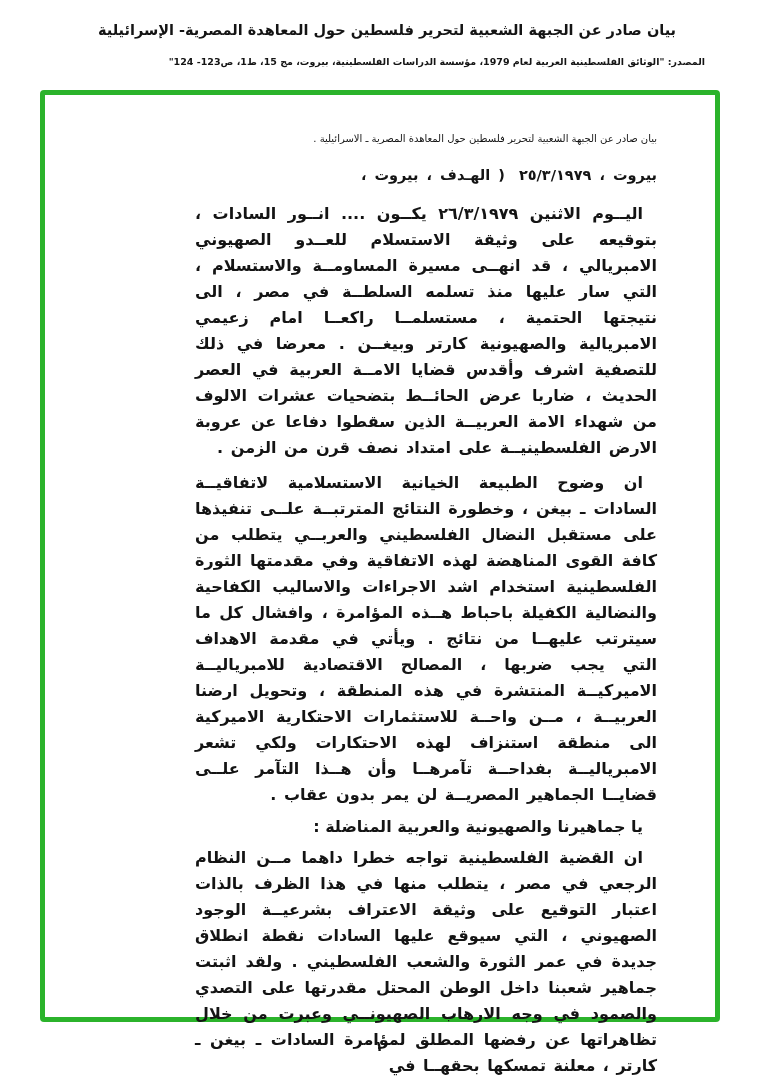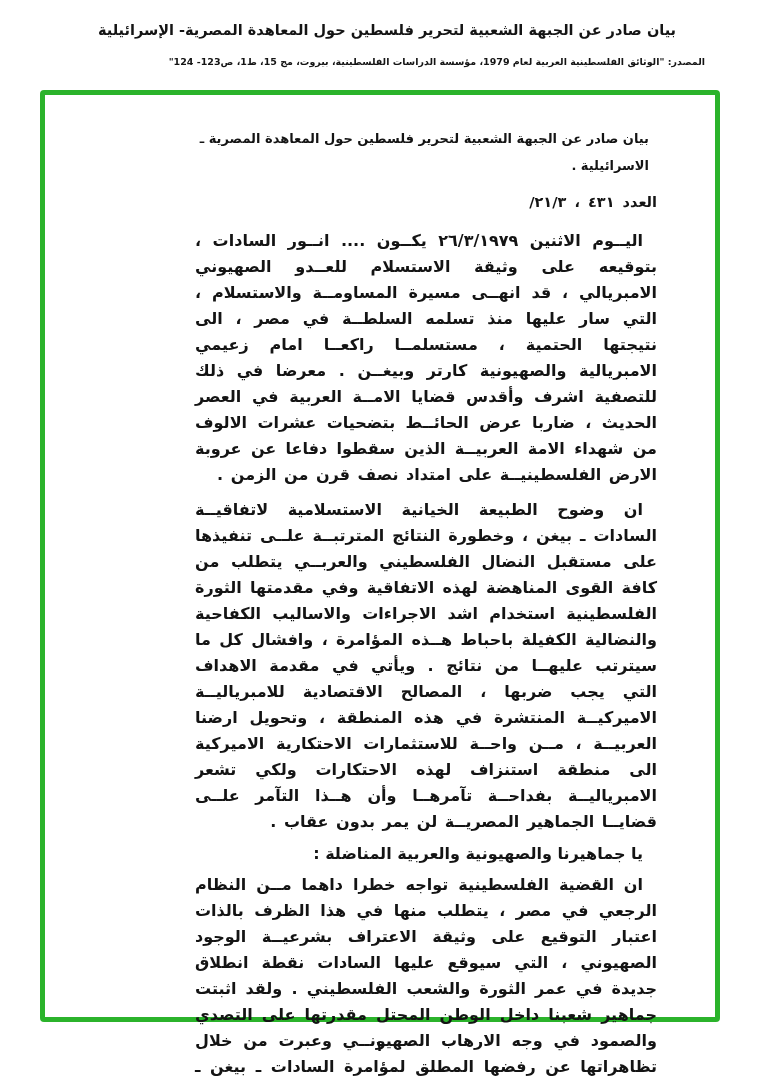--- a/index.html
+++ b/index.html
@@ -40,24 +40,24 @@
     background: #ffffff;
     box-sizing: border-box;
   }
   .doc-content {
     position: absolute;
     top: 30px; right: 58px;
     width: 462px;
     direction: rtl;
   }
   .doc-title {
-    font-size: 13px;
-    font-weight: bold;
+    font-size: 10px;
+    font-weight: normal;
     line-height: 27px;
-    margin: 0 8px 12px 0;
+    margin: 0 0 12px 0;
     text-align: right;
   }
   .meta-row {
     display: flex;
     gap: 14px;
     font-weight: bold;
     font-size: 14.5px;
     line-height: 23px;
     margin: 0 0 14px 0;
     word-spacing: 3px;
@@ -97,22 +97,23 @@
   <div class="header-title">بيان صادر عن الجبهة الشعبية لتحرير فلسطين حول المعاهدة المصرية- الإسرائيلية</div>
 
   <div class="header-source">المصدر: "الوثائق الفلسطينية العربية لعام 1979، مؤسسة الدراسات الفلسطينية، بيروت، مج 15، ط1، ص123- 124"</div>
 
   <div class="doc-frame" style="border-color: rgb(43, 179, 43);">
     <div class="doc-content">
 
       <h1 class="doc-title">بيان صادر عن الجبهة الشعبية لتحرير فلسطين حول المعاهدة المصرية ـ الاسرائيلية .</h1>
 
       <div class="meta-row">
+        <div class="dateline">بيروت ، ٢٥/٣/١٩٧٩</div>
         <div class="citation">
-          <div>العدد ٤٣١ ، ٢١/٣/</div>
+          <div>( الهـدف ، بيروت ،</div>
         </div>
       </div>
 
       <p class="para indent">اليــوم الاثنين ٢٦/٣/١٩٧٩ يكــون .... انــور السادات ، بتوقيعه على وثيقة الاستسلام للعــدو الصهيوني الامبريالي ، قد انهــى مسيرة المساومــة والاستسلام ، التي سار عليها منذ تسلمه السلطــة في مصر ، الى نتيجتها الحتمية ، مستسلمــا راكعــا امام زعيمي الامبريالية والصهيونية كارتر وبيغــن . معرضا في ذلك للتصفية اشرف وأقدس قضايا الامــة العربية في العصر الحديث ، ضاربا عرض الحائــط بتضحيات عشرات الالوف من شهداء الامة العربيــة الذين سقطوا دفاعا عن عروبة الارض الفلسطينيــة على امتداد نصف قرن من الزمن .</p>
 
       <p class="para indent">ان وضوح الطبيعة الخيانية الاستسلامية لاتفاقيــة السادات ـ بيغن ، وخطورة النتائج المترتبــة علــى تنفيذها على مستقبل النضال الفلسطيني والعربــي يتطلب من كافة القوى المناهضة لهذه الاتفاقية وفي مقدمتها الثورة الفلسطينية استخدام اشد الاجراءات والاساليب الكفاحية والنضالية الكفيلة باحباط هــذه المؤامرة ، وافشال كل ما سيترتب عليهــا من نتائج . ويأتي في مقدمة الاهداف التي يجب ضربها ، المصالح الاقتصادية للامبرياليــة الاميركيــة المنتشرة في هذه المنطقة ، وتحويل ارضنا العربيــة ، مــن واحــة للاستثمارات الاحتكارية الاميركية الى منطقة استنزاف لهذه الاحتكارات ولكي تشعر الامبرياليــة بفداحــة تآمرهــا وأن هــذا التآمر علــى قضايــا الجماهير المصريــة لن يمر بدون عقاب .</p>
 
       <h2 class="subheading">يا جماهيرنا والصهيونية والعربية المناضلة :</h2>
 
       <p class="para indent">ان القضية الفلسطينية تواجه خطرا داهما مــن النظام الرجعي في مصر ، يتطلب منها في هذا الظرف بالذات اعتبار التوقيع على وثيقة الاعتراف بشرعيــة الوجود الصهيوني ، التي سيوقع عليها السادات نقطة انطلاق جديدة في عمر الثورة والشعب الفلسطيني . ولقد اثبتت جماهير شعبنا داخل الوطن المحتل مقدرتها على التصدي والصمود في وجه الارهاب الصهيونــي وعبرت من خلال تظاهراتها عن رفضها المطلق لمؤامرة السادات ـ بيغن ـ كارتر ، معلنة تمسكها بحقهــا في</p>

